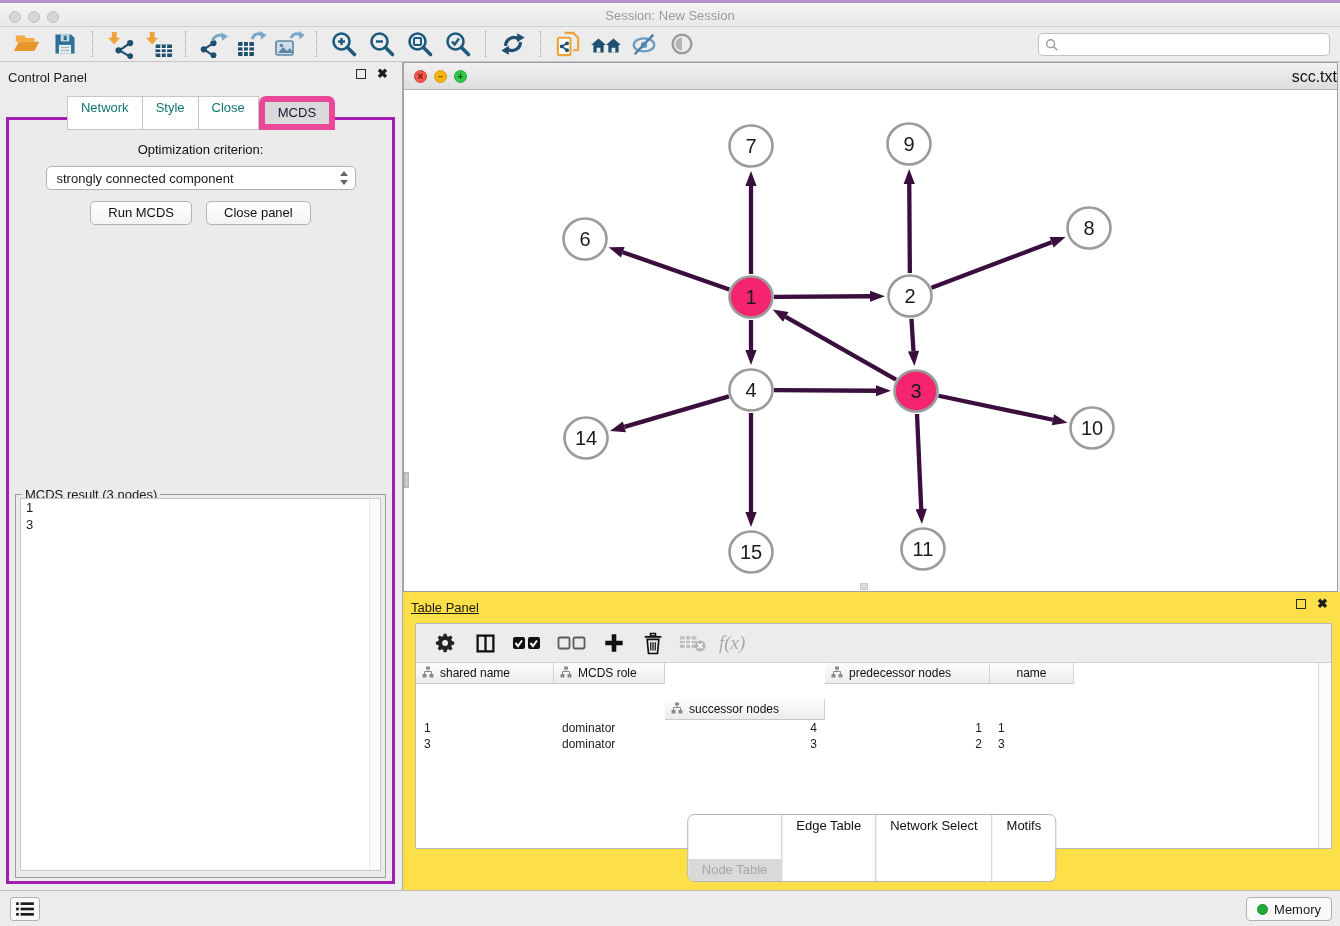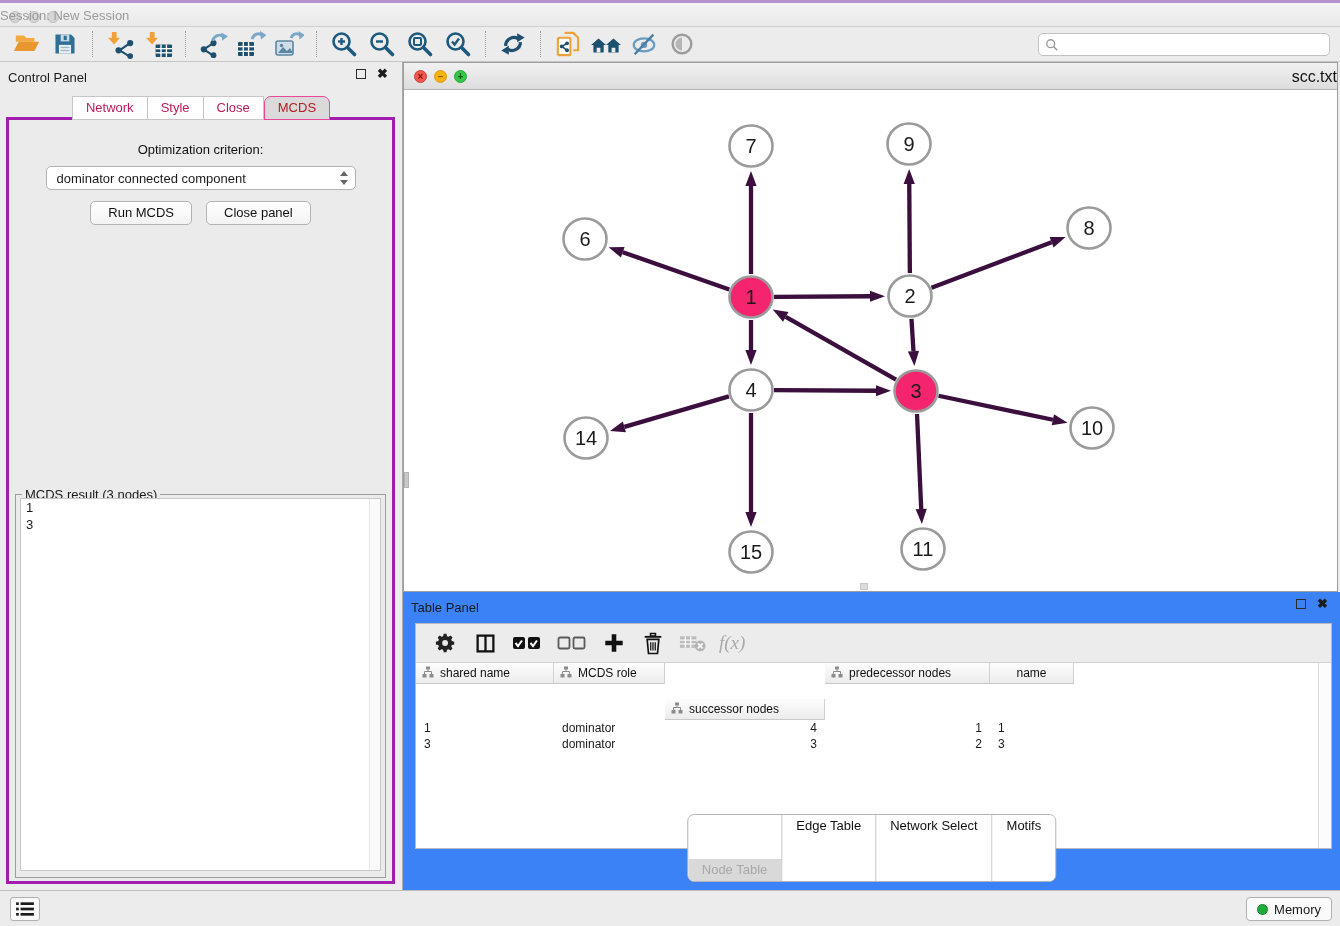--- a/index.html
+++ b/index.html
@@ -8,39 +8,39 @@
     font-family:"Liberation Sans", sans-serif;
     background:#ececec; position:relative; overflow:hidden;
     font-size:13px; color:#1a1a1a;
   }
   
   .titlebar { position:absolute; top:0; left:0; right:0; height:27px;
     background:linear-gradient(#f4f4f4,#e9e9e9);
     border-top:3px solid #b493cc; border-bottom:1px solid #cfcfcf; }
   .mac-dots { position:absolute; left:9px; top:8px; display:flex; gap:7px; }
   .mac-dot { width:12px; height:12px; border-radius:50%; background:#d6d6d6; border:1px solid #c0c0c0; }
-  .win-title { position:absolute; left:0; right:0; top:5px; color:#9b9b9b; font-size:13px; }
+  .win-title { position:absolute; left:0; right:0; top:5px; text-align:center; color:#9b9b9b; font-size:13px; }
   
   .toolbar { position:absolute; top:27px; left:0; right:0; height:35px;
     border-bottom:1px solid #c6c6c6; display:flex; align-items:center; padding:0 8px; }
   .tbtn { width:38px; height:32px; display:flex; align-items:center; justify-content:center; cursor:default; }
   .tsep { width:1px; height:26px; border-left:1px dotted #9a9a9a; margin:0 8px; }
   .search-box { position:absolute; right:10px; top:6px; width:292px; height:23px;
     background:#fff; border:1px solid #c2c2c2; border-radius:5px; display:flex; align-items:center; padding:0 6px; }
   .search-box input { border:none; outline:none; flex:1; font-size:12px; font-family:"Liberation Sans",sans-serif; background:transparent; }
   
   .control-panel { position:absolute; left:0; top:62px; width:403px; bottom:36px; background:#ececec; border-right:1px solid #ababab; }
   .panel-header { position:relative; height:30px; padding:8px 8px 0 8px; font-size:13px; color:#1a1a1a; }
   .panel-icons { position:absolute; right:14px; top:7px; display:flex; gap:11px; align-items:center; }
   .float-box { width:10px; height:10px; border:1.6px solid #2b2b2b; display:inline-block; background:transparent; }
   .close-x { font-size:13px; font-weight:bold; color:#1c1c1c; line-height:10px; }
   .cp-tabs { position:absolute; top:34px; left:0; right:0; display:flex; justify-content:center; z-index:3; }
-  .cp-tabs .tab { background:#fff; border:1px solid #c6c6c6; border-left:none; padding:3px 13px 4px; font-size:13px; color:#be185d; }
+  .cp-tabs .tab { background:#fff; border:1px solid #c6c6c6; border-left:none; padding:3px 13px 4px; font-size:13px; color:#0f766e; }
   .cp-tabs .tab:first-child { border-left:1px solid #c6c6c6; }
-  .cp-tabs .tab.tab-active { background:#dadada; color:#b91c1c; border:1px solid #ec4899; border-radius:7px 7px 0 0; }
+  .cp-tabs .tab.tab-active { background:#dadada; color:#0f172a; border:6px solid #ec4899; border-radius:7px 7px 0 0; }
   .cp-body { position:absolute; top:55px; left:6px; right:7px; bottom:6px; background:#ebebeb; border:3px solid #a21caf; }
   .opt-label { margin-top:22px; text-align:center; font-size:13px; color:#111; }
   .dropdown { margin:9px auto 0; width:310px; height:24px; background:#fff; border:1px solid #b3b3b3; border-radius:5px;
     display:flex; align-items:center; padding:0 6px 0 10px; font-size:13px; }
   .dropdown .dd-text { flex:1; }
   .btn-row { margin-top:11px; display:flex; justify-content:center; gap:14px; }
   .btn { background:linear-gradient(#ffffff,#f3f3f3); border:1px solid #b3b3b3; border-radius:5px; padding:3px 17px 4px; font-size:13px; color:#111; }
   .mcds-fieldset { position:absolute; left:6px; right:6px; top:374px; bottom:3px; border:1px solid #9e9e9e; }
   .mcds-legend { position:absolute; top:-8px; left:6px; background:#ebebeb; padding:0 3px; font-size:13px; }
   .mcds-textarea { position:absolute; top:3px; left:4px; right:4px; bottom:6px; background:#fff; border:1px solid #c8c8c8; }
@@ -52,21 +52,21 @@
   .traffic { position:absolute; left:10px; top:7px; display:flex; gap:7px; }
   .tl { width:13px; height:13px; border-radius:50%; font-size:10px; line-height:12px; text-align:center; font-weight:bold; }
   .tl-red { background:#f1574e; border:1px solid #ce4136; color:#7e100a; }
   .tl-yellow { background:#f6b20d; border:1px solid #dd9b12; color:#8a5d00; }
   .tl-green { background:#31c748; border:1px solid #27a93a; color:#0c5b18; }
   .nw-title { position:absolute; left:0; right:0; top:5px; text-align:right; font-size:16px; color:#111;margin-left:20px; }
   .nw-canvas { position:absolute; top:27px; left:0; right:0; bottom:0; }
   .nw-vthumb { position:absolute; left:0; top:409px; width:5px; height:16px; background:#c8c8c8; border:1px solid #b5b5b5; }
   .nw-grip { position:absolute; left:456px; bottom:1px; width:8px; height:7px; background:#dcdcdc; border:1px solid #c7c7c7; }
   
-  .table-panel { position:absolute; left:403px; top:592px; right:0; bottom:36px; background:#3b82f6; }
+  .table-panel { position:absolute; left:403px; top:592px; right:0; bottom:36px; background:#fde047;text-decoration:underline; }
   .tp-body { position:absolute; left:12px; right:8px; top:31px; bottom:41px; background:#fff; border:1px solid #b9b9b9; }
   .tp-toolbar { height:39px; background:#ececec; border-bottom:1px solid #d2d2d2; display:flex; align-items:center; gap:11px; padding-left:16px; }
   .tp-tool { width:28px; height:30px; display:flex; align-items:center; justify-content:center; }
   .fx-label { font-family:"Liberation Serif", serif; font-style:italic; font-size:19px; color:#a9a9a9; padding-left:2px; }
   .thead { display:flex; }
   .th { height:21px; background:linear-gradient(#fdfdfd,#ececec); border-bottom:1px solid #c9c9c9; border-right:1px solid #d2d2d2;
     display:flex; align-items:center; gap:6px; padding:0 6px; font-size:12px; color:#111; }
   .th.center { justify-content:center; }
   .tbody { }
   .tr { display:flex; }
@@ -258,21 +258,21 @@
   </div>
   <div class="cp-tabs">
       <div class="tab">Network</div>
       <div class="tab">Style</div>
       <div class="tab">Close</div>
       <div class="tab tab-active">MCDS</div>
     </div>
   <div class="cp-body">
     <div class="opt-label">Optimization criterion:</div>
     <div class="dropdown">
-      <span class="dd-text">dominator connected component</span>
+      <span class="dd-text">strongly connected component</span>
       <svg width="10" height="16" viewBox="0 0 10 16">
           <path d="M5 1 L9 6 H1z" fill="#666"></path>
           <path d="M5 15 L1 10 H9z" fill="#666"></path>
         </svg>
     </div>
     <div class="btn-row">
       <button class="btn">Run MCDS</button>
       <button class="btn">Close panel</button>
     </div>
     <div class="mcds-fieldset">

